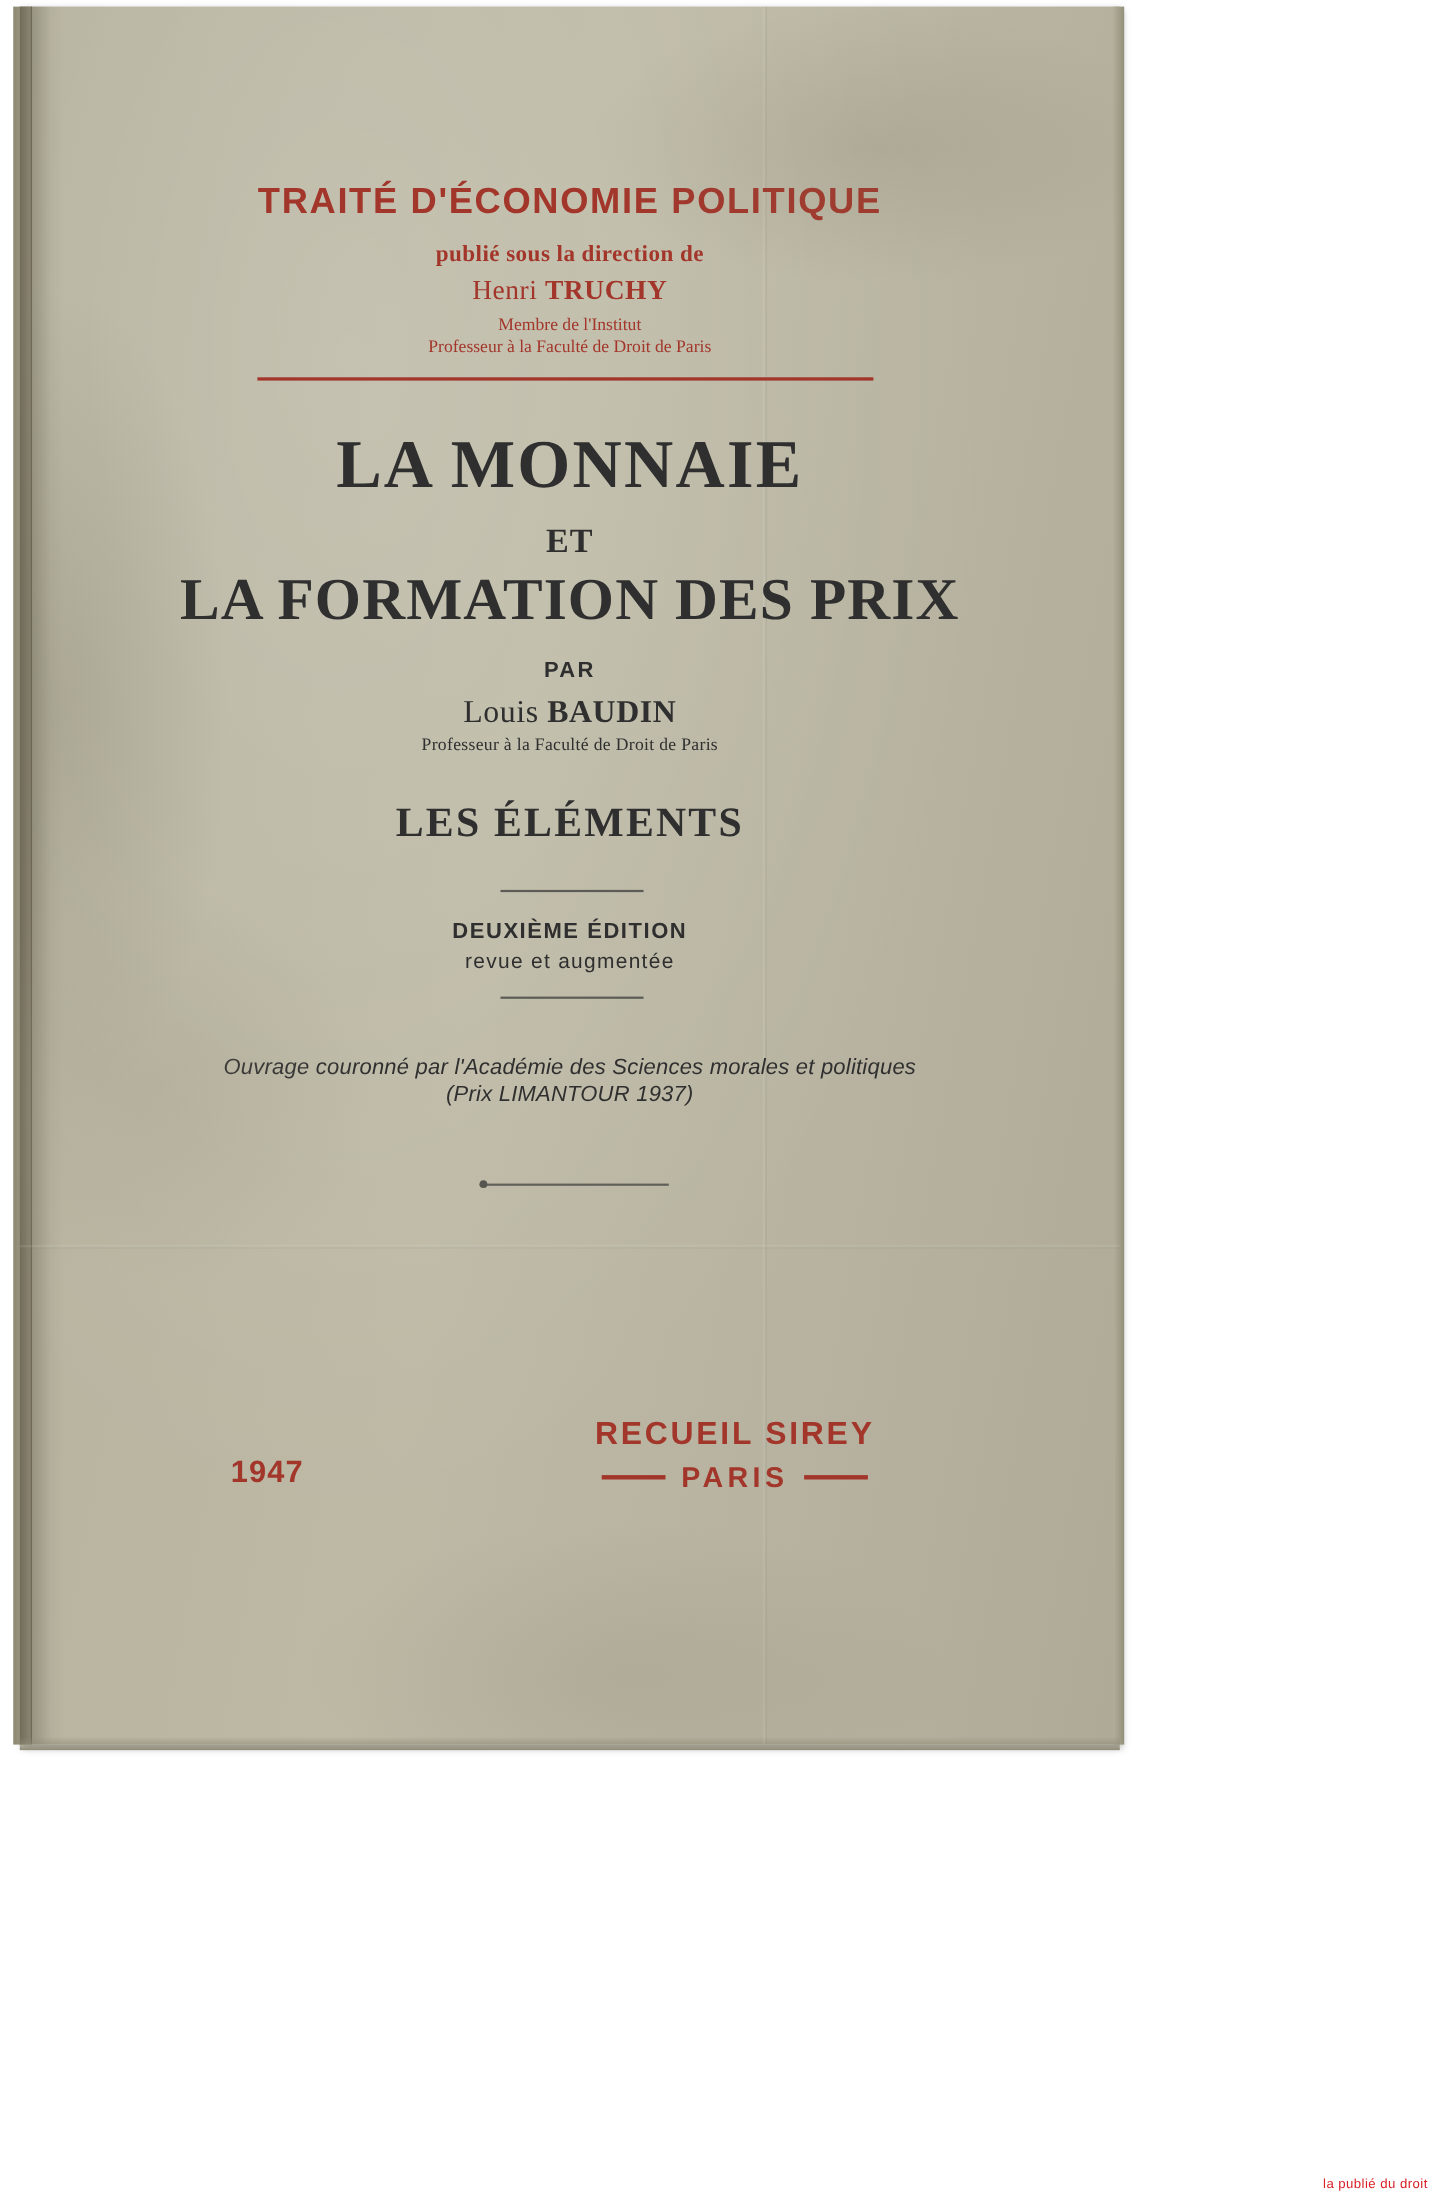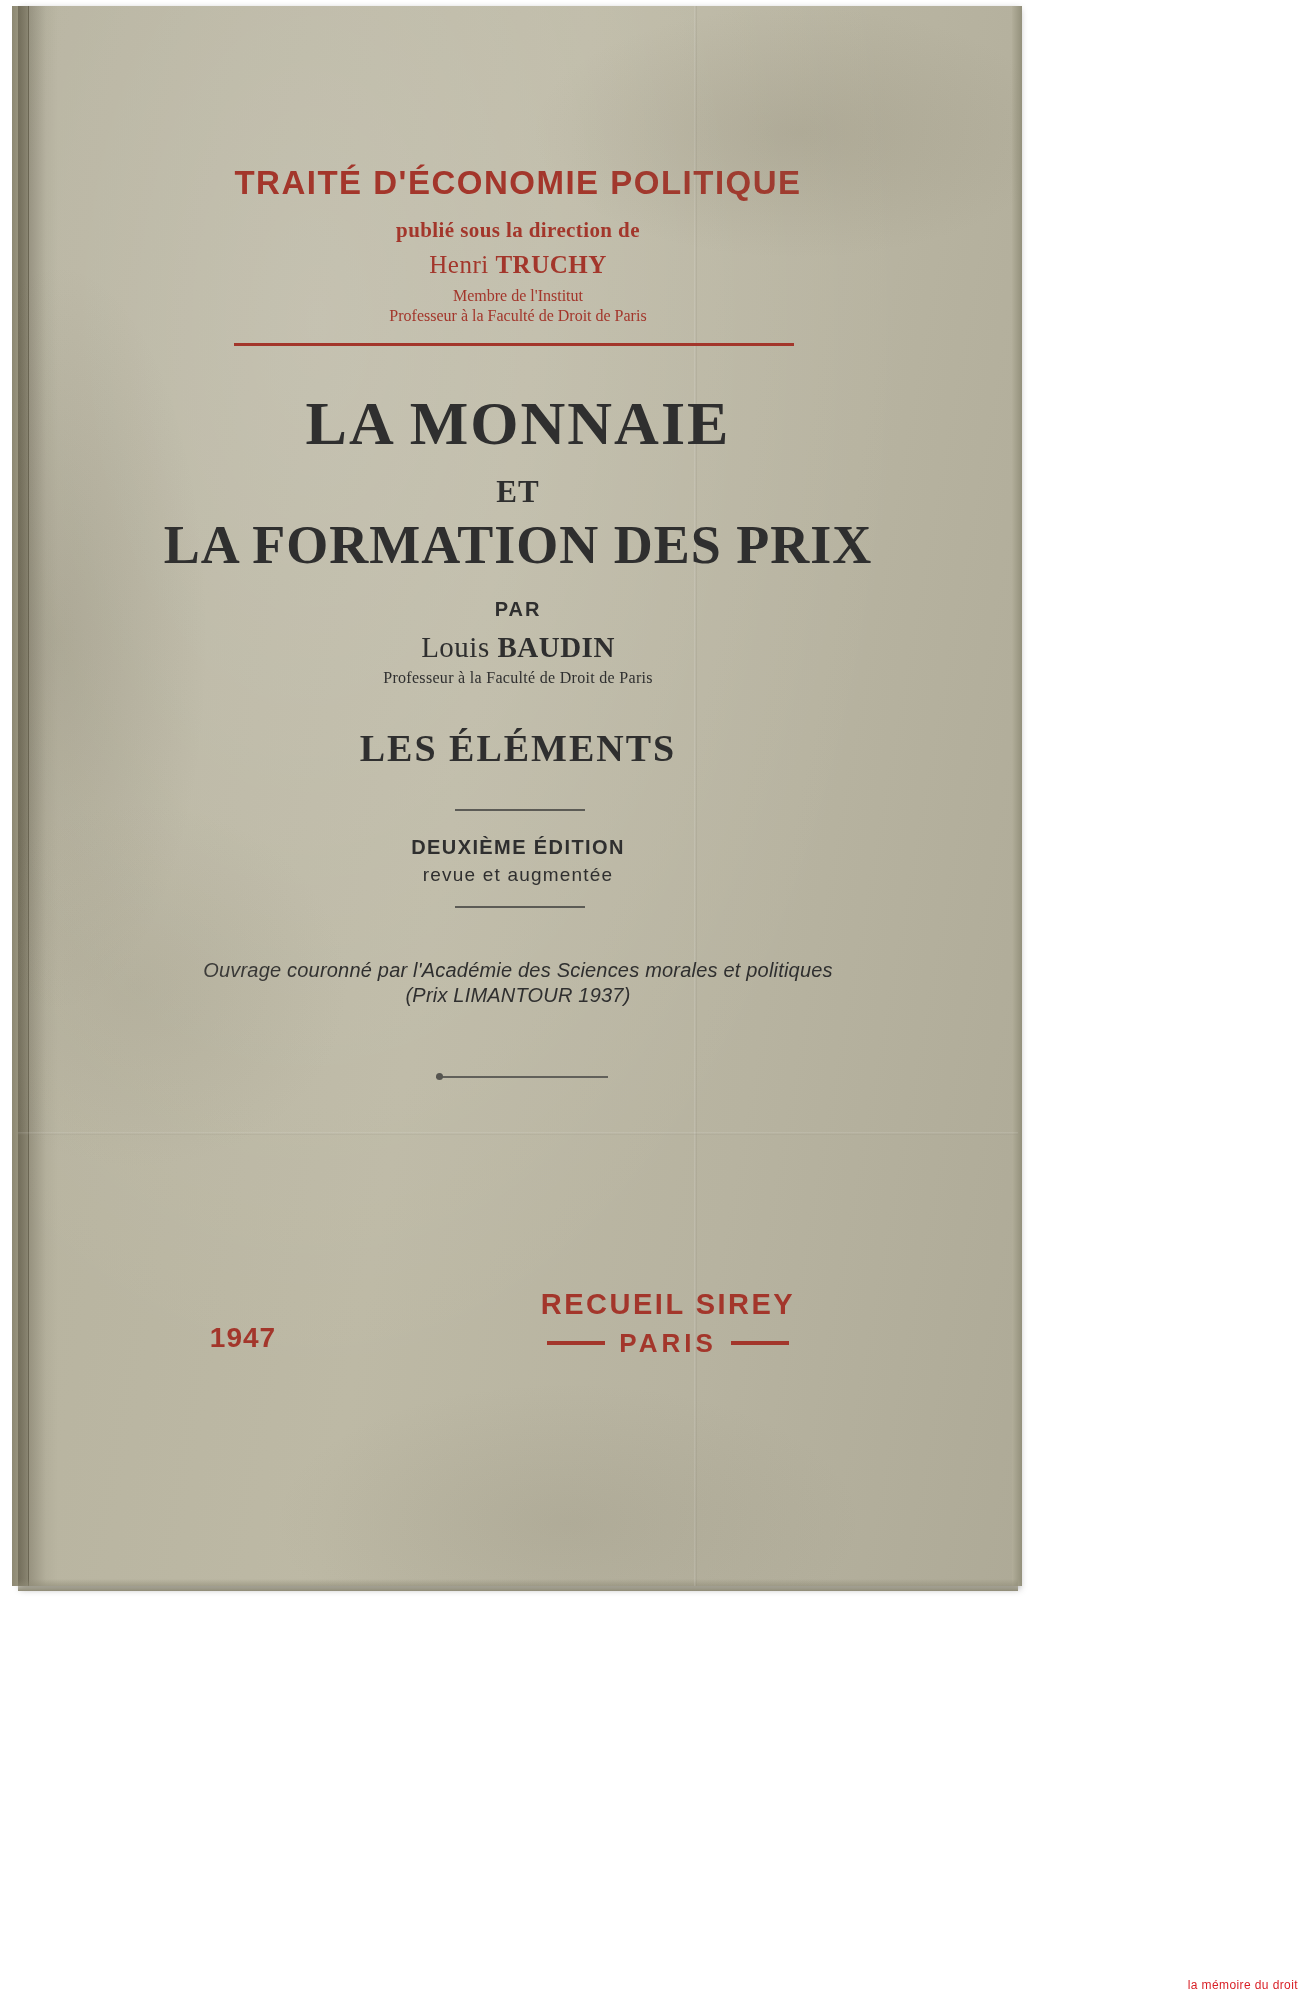--- a/index.html
+++ b/index.html
@@ -350,14 +350,14 @@
   </div>
   <div id="publisher-city">
     <span class="city-dash l"></span><span>PARIS</span><span class="city-dash r"></span>
   </div>
 
   <div id="year">1947</div>
 
 </div>
 
 <div id="logo">
-  <div id="logo-tag">la mémoire du droit</div>
+  <div id="logo-tag">la publié du droit</div>
 </div>
 
 </body></html>

